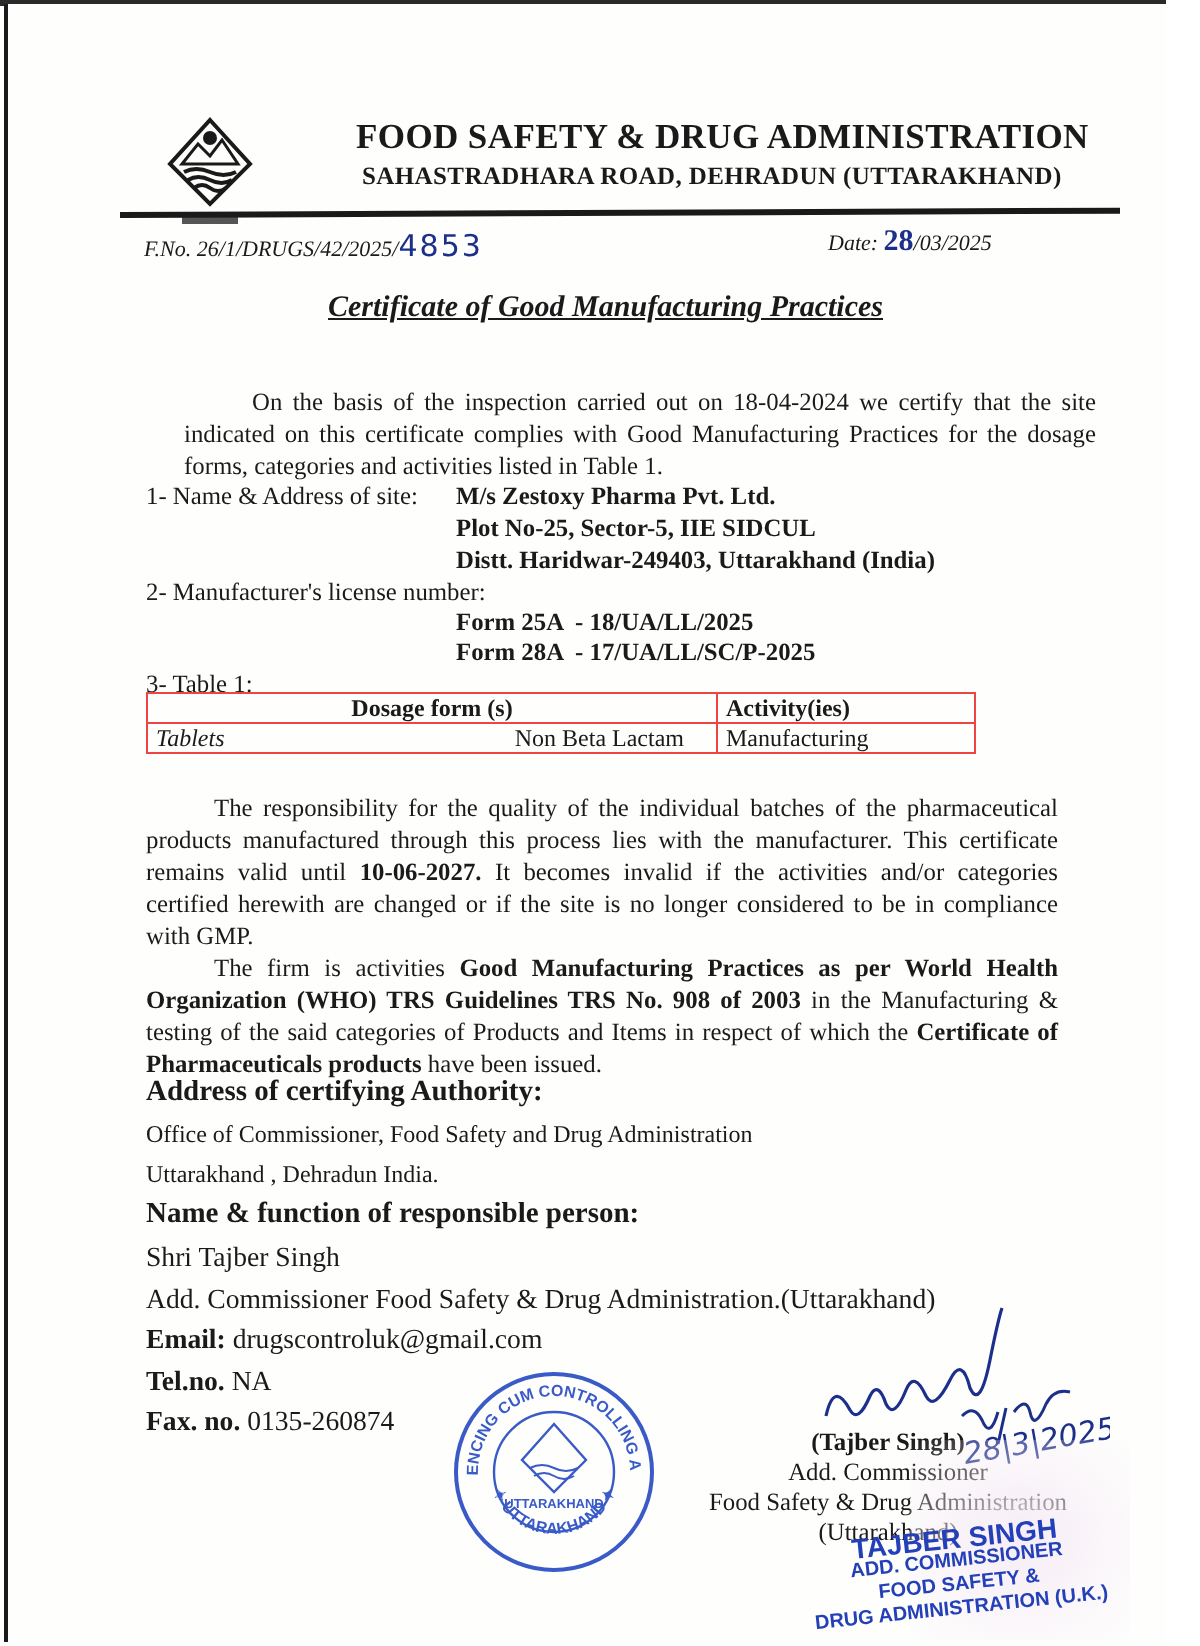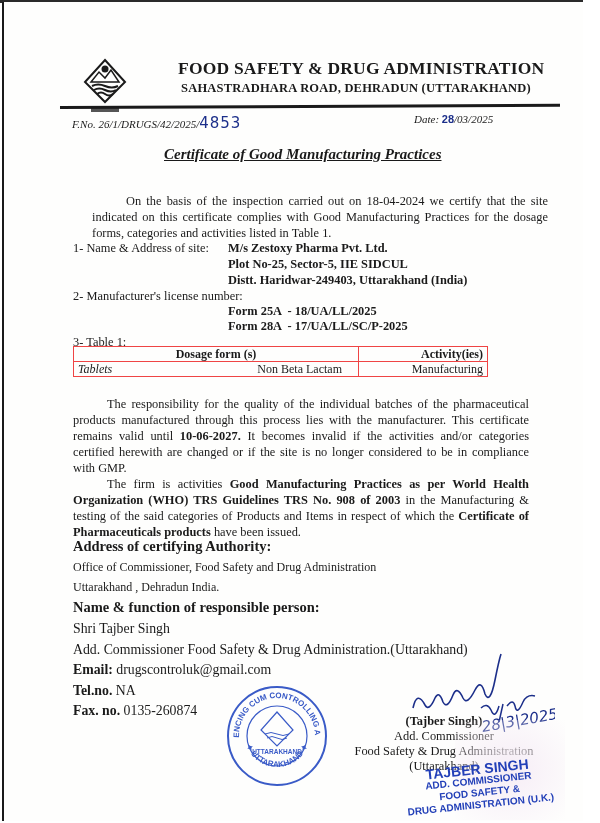--- a/index.html
+++ b/index.html
@@ -13,38 +13,38 @@
 
   
   .logo { left: 83px; top: 58px; width: 44px; height: 56px; }
   .hdr-title { left: 178px; top: 58px; font-size: 17.5px; font-weight: bold; letter-spacing: 0.2px; white-space: nowrap; }
   .hdr-sub { left: 181px; top: 81px; font-size: 12.5px; font-weight: bold; letter-spacing: 0.2px; white-space: nowrap; }
   .hdr-rule { left: 60px; top: 106px; width: 500px; height: 3px; background: #1a1a1a; transform: rotate(-0.25deg); transform-origin: left; }
 
   .fno { left: 72px; top: 114px; font-size: 11px; font-style: italic; white-space: nowrap; }
   .fno-hand { font-family: "DejaVu Sans", sans-serif; font-style: normal; font-size: 15px; color: #1c2f8a; letter-spacing: 1px; }
   .date { left: 414px; top: 113px; font-size: 11px; font-style: italic; white-space: nowrap; }
-  .date-hand { font-family: Liberation Sans, sans-serif; font-style: normal; font-size: 11px; color: #1c2f8a; font-weight: bold; }
+  .date-hand { font-family: Liberation Serif, serif; font-style: normal; font-size: 15px; color: #1c2f8a; font-weight: bold; }
 
   .cert-title { left: 164px; top: 146px; font-size: 15px; font-weight: bold; font-style: italic; text-decoration: underline; white-space: nowrap; }
 
   .para { font-size: 12.4px; line-height: 16px; text-align: justify; }
   .p1 { left: 73px; top: 193px; width: 400px; margin-left: 19px; }
   .indent { text-indent: 34px; }
 
   .row { font-size: 12.4px; white-space: nowrap; }
   .b { font-weight: bold; }
 
   
   .tbl { left: 73px; top: 346px; width: 415px; border-collapse: collapse; font-size: 12px; }
   .tbl td, .tbl th { border: 1px solid #ef4444; padding: 0 4px; height: 14px; line-height: 14px; }
   .tbl th { font-weight: bold; text-align: center; }
   .tbl .c-form { border-right: none; text-align: left; width: 80px; font-style: italic; }
   .tbl .c-cat { border-left: none; text-align: right; padding-right: 16px; }
-  .tbl .c-act { text-align: right; width: 120px; }
+  .tbl .c-act { text-align: left; width: 120px; }
 
   .heading { font-size: 14.5px; font-weight: bold; white-space: nowrap; }
   .plain { font-size: 12px; white-space: nowrap; }
   .contact { font-size: 13.8px; white-space: nowrap; }
 
   
   .seal { left: 225px; top: 684px; width: 104px; height: 104px; }
   .sig { left: 395px; top: 650px; width: 160px; height: 85px; }
   .sign-block { left: 344px; top: 714px; width: 200px; text-align: center; font-size: 12.4px; line-height: 15px; }
   .stamp-text { left: 394px; top: 763px; width: 170px; text-align: center; color: #2340b8; font-family: "Liberation Sans", sans-serif;

